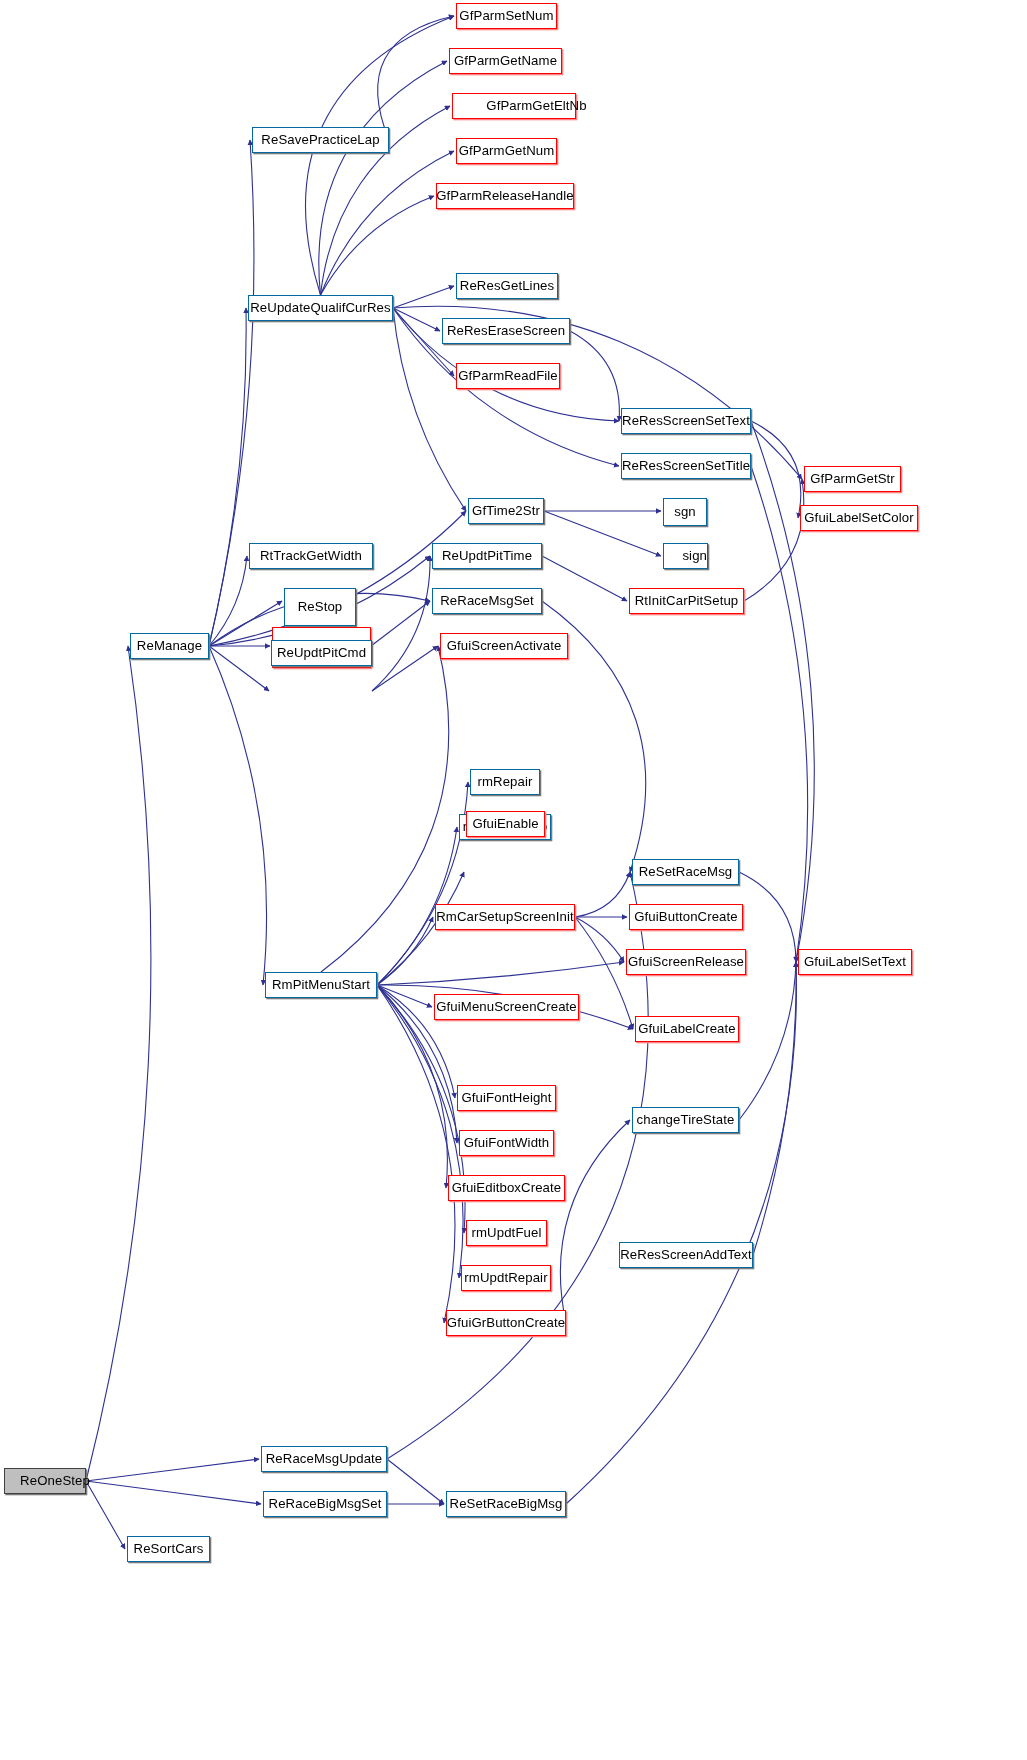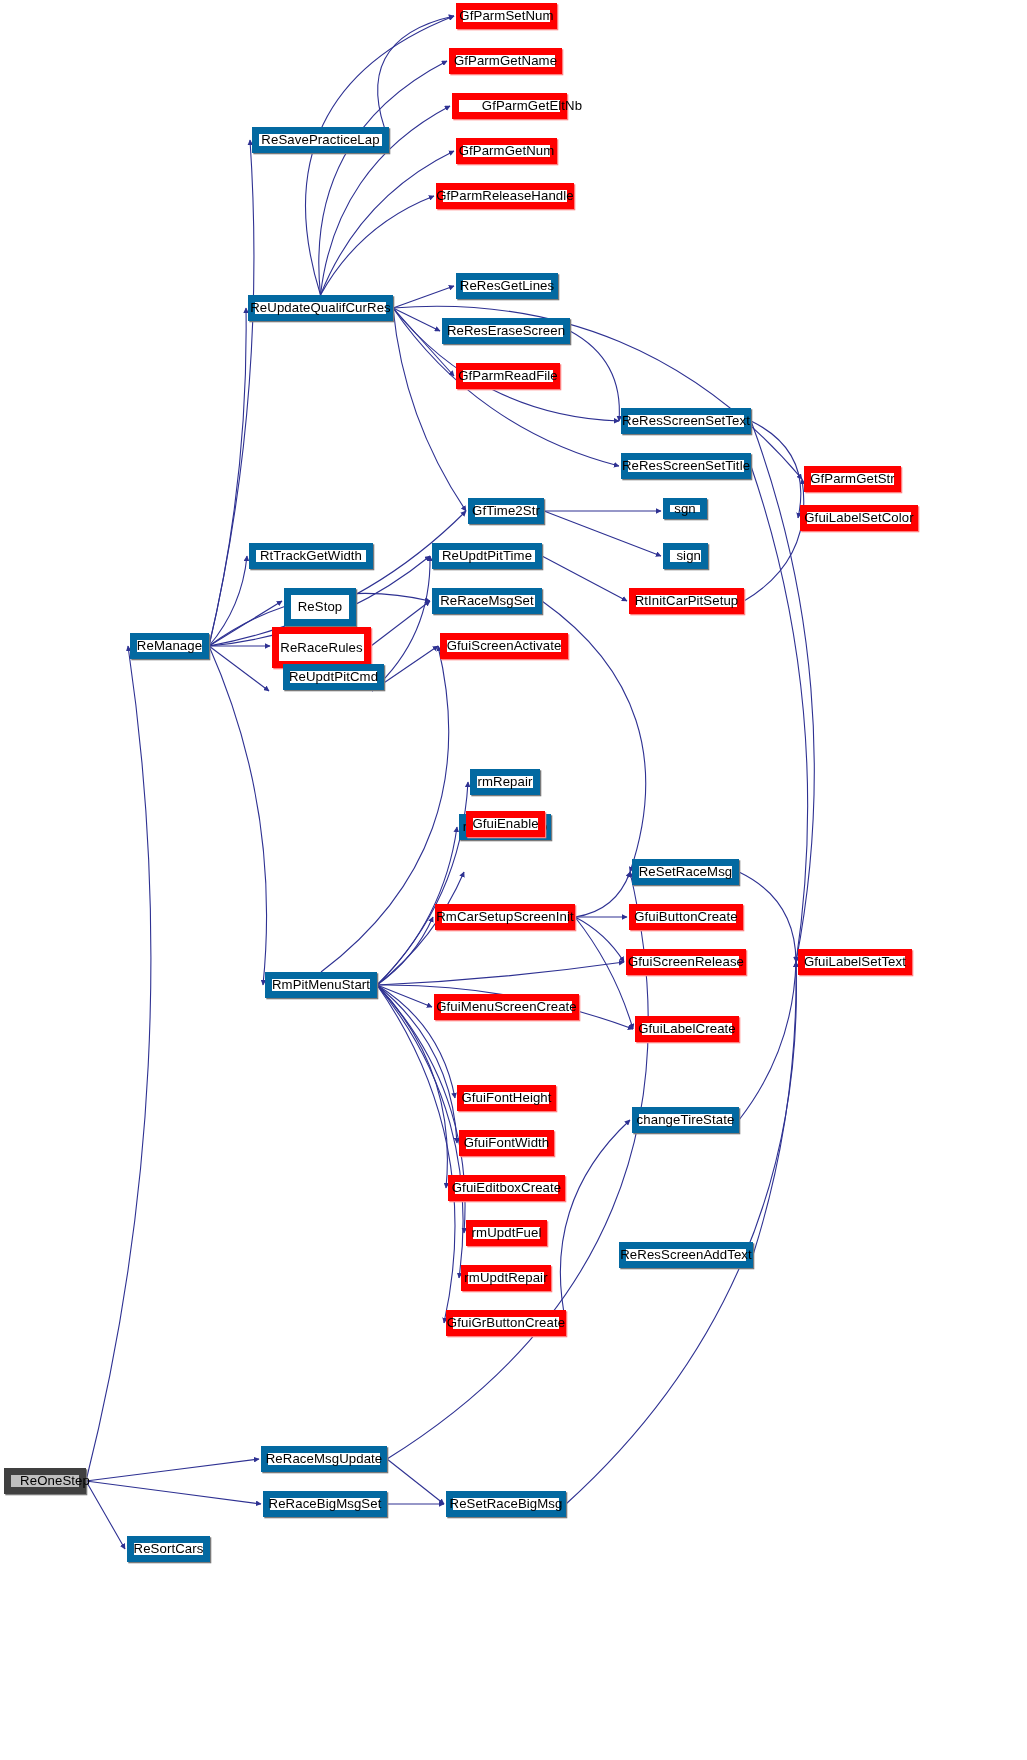--- a/index.html
+++ b/index.html
@@ -30,21 +30,21 @@
     position: absolute;
     box-sizing: border-box;
     display: flex;
     align-items: center;
     justify-content: center;
     font-size: 13.2px;
     line-height: 1;
     color: #000000;
     white-space: nowrap;
     background: #ffffff;
-    border: 7px solid #0369a1;
+    border: 1px solid #0369a1;
     box-shadow: 1.3px 1.3px 0 0 #7a7a7a;
     letter-spacing: 0.1px;
   }
   .node.red {
     border-color: #ff0000;
     box-shadow: 1.3px 1.3px 0 0 #ff8080;
   }
   .node.current {
     background: #bfbfbf;
     border-color: #404040;
@@ -130,21 +130,21 @@
         <path d="M 566 1323 C 548.9710172524801 1243.982734503245, 570.7310172524801 1174.962734503245, 630 1120" marker-end="url(#ah)"></path>
       </g>
   </svg>
   <div id="node-layer">
       <div class="node red" style="left: 456px; top: 3px; width: 101px; height: 26px;">
         <span>GfParmSetNum</span>
       </div>
       <div class="node red" style="left: 449px; top: 48px; width: 113px; height: 26px;">
         <span>GfParmGetName</span>
       </div>
-      <div class="node red" style="left: 452px; top: 93px; width: 115px; height: 26px; padding-left: 45px;">
+      <div class="node red" style="left: 452px; top: 93px; width: 124px; height: 26px; padding-left: 45px;">
         <span>GfParmGetEltNb</span>
       </div>
       <div class="node red" style="left: 456px; top: 138px; width: 101px; height: 26px;">
         <span>GfParmGetNum</span>
       </div>
       <div class="node red" style="left: 436px; top: 183px; width: 138px; height: 26px;">
         <span>GfParmReleaseHandle</span>
       </div>
       <div class="node" style="left: 252px; top: 127px; width: 137px; height: 26px;">
         <span>ReSavePracticeLap</span>
@@ -166,21 +166,21 @@
       </div>
       <div class="node" style="left: 621px; top: 453px; width: 130px; height: 26px;">
         <span>ReResScreenSetTitle</span>
       </div>
       <div class="node red" style="left: 804px; top: 466px; width: 97px; height: 26px;">
         <span>GfParmGetStr</span>
       </div>
       <div class="node" style="left: 468px; top: 498px; width: 76px; height: 26px;">
         <span>GfTime2Str</span>
       </div>
-      <div class="node" style="left: 663px; top: 498px; width: 44px; height: 21px;">
+      <div class="node" style="left: 663px; top: 498px; width: 44px; height: 28px;">
         <span>sgn</span>
       </div>
       <div class="node red" style="left: 800px; top: 505px; width: 118px; height: 26px;">
         <span>GfuiLabelSetColor</span>
       </div>
       <div class="node" style="left: 249px; top: 543px; width: 124px; height: 26px;">
         <span>RtTrackGetWidth</span>
       </div>
       <div class="node" style="left: 432px; top: 543px; width: 110px; height: 26px;">
         <span>ReUpdtPitTime</span>
@@ -199,21 +199,21 @@
       </div>
       <div class="node" style="left: 130px; top: 633px; width: 79px; height: 26px;">
         <span>ReManage</span>
       </div>
       <div class="node red" style="left: 272px; top: 627px; width: 99px; height: 41px;">
         <span>ReRaceRules</span>
       </div>
       <div class="node red" style="left: 440px; top: 633px; width: 128px; height: 26px;">
         <span>GfuiScreenActivate</span>
       </div>
-      <div class="node" style="left: 271px; top: 664px; width: 101px; height: 26px; margin-left: 12px;">
+      <div class="node" style="left: 271px; top: 640px; width: 101px; height: 26px;">
         <span>ReUpdtPitCmd</span>
       </div>
       <div class="node" style="left: 470px; top: 769px; width: 70px; height: 26px;">
         <span>rmRepair</span>
       </div>
       <div class="node" style="left: 459px; top: 814px; width: 92px; height: 26px;">
         <span>rmStopAndGo</span>
       </div>
       <div class="node" style="left: 632px; top: 859px; width: 107px; height: 26px;">
         <span>ReSetRaceMsg</span>

